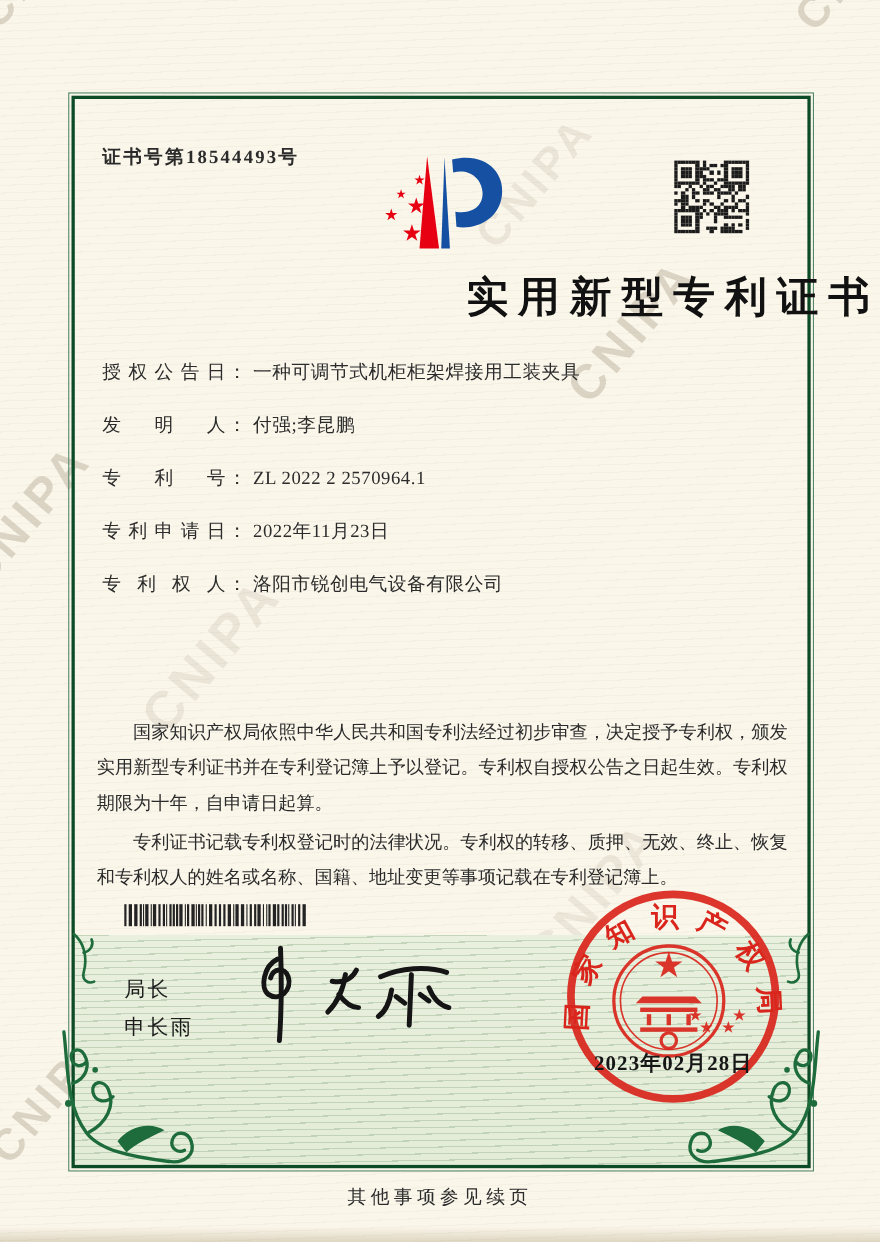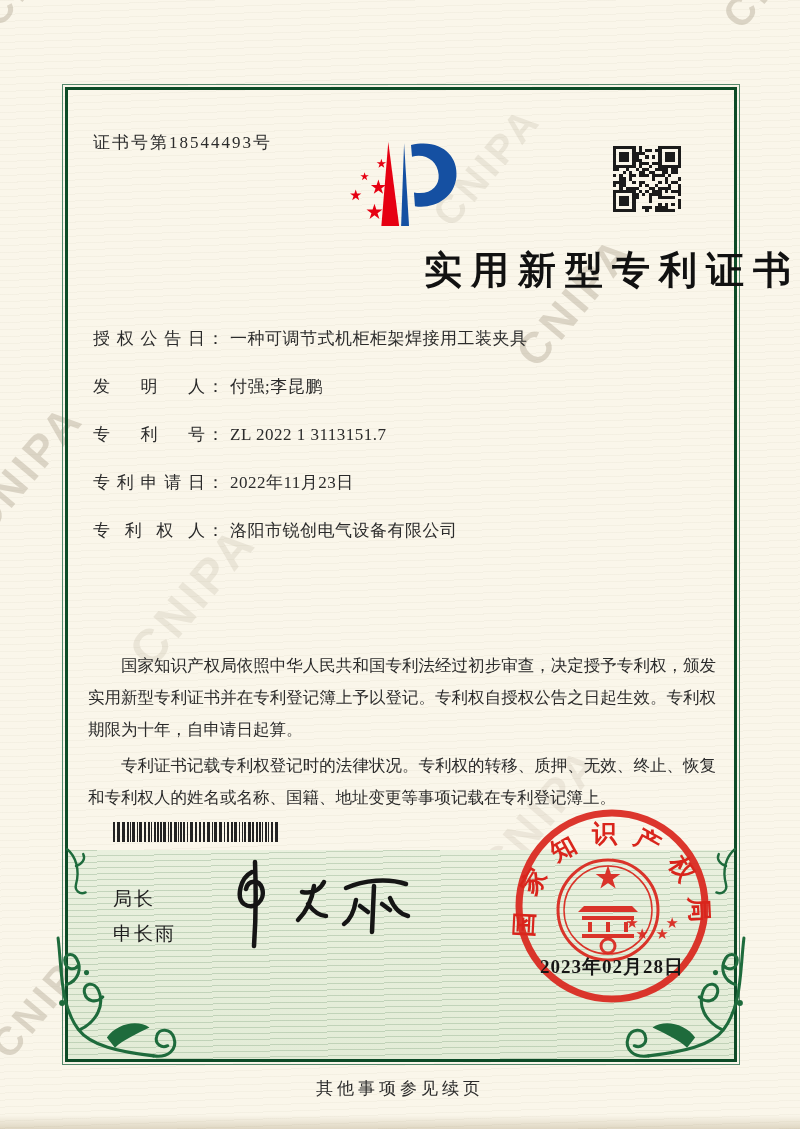--- a/index.html
+++ b/index.html
@@ -44,21 +44,21 @@
     border:3px solid #0d4b27;
     outline:1px solid #54886b;outline-offset:2px;
     pointer-events:none;
   }
 
   .flourish{position:absolute;z-index:4;pointer-events:none;}
 
   .content{position:absolute;inset:0;z-index:5;}
   .abs{position:absolute;}
 
-  .cert-no{left:93px;top:131px;font-size:17px;letter-spacing:2px;}
+  .cert-no{left:93px;top:131px;font-size:17px;letter-spacing:2px;font-weight:bold;}
 
   .logo{left:332px;top:130px;width:158px;height:109px;}
 
   .qr{
     left:613px;top:146px;width:68px;height:66px;
     display:grid;grid-template-rows:repeat(21,1fr);grid-template-columns:repeat(21,1fr);
   }
   .qr i{background:#1b1b1b;}
 
   .title{
@@ -412,21 +412,21 @@
   <div class="abs title">实用新型专利证书</div>
 
   <div class="abs fields">
     <div class="frow">
       <span class="flabel">授权公告日</span><span class="fcolon">：</span><span class="fvalue">一种可调节式机柜柜架焊接用工装夹具</span>
     </div>
     <div class="frow">
       <span class="flabel">发明人</span><span class="fcolon">：</span><span class="fvalue">付强;李昆鹏</span>
     </div>
     <div class="frow">
-      <span class="flabel">专利号</span><span class="fcolon">：</span><span class="fvalue">ZL 2022 1 3113151.7</span>
+      <span class="flabel">专利号</span><span class="fcolon">：</span><span class="fvalue">ZL 2022 2 2570964.1</span>
     </div>
     <div class="frow">
       <span class="flabel">专利申请日</span><span class="fcolon">：</span><span class="fvalue">2022年11月23日</span>
     </div>
     <div class="frow">
       <span class="flabel">专利权人</span><span class="fcolon">：</span><span class="fvalue">洛阳市锐创电气设备有限公司</span>
     </div>
   </div>
 
   <div class="abs paras">

